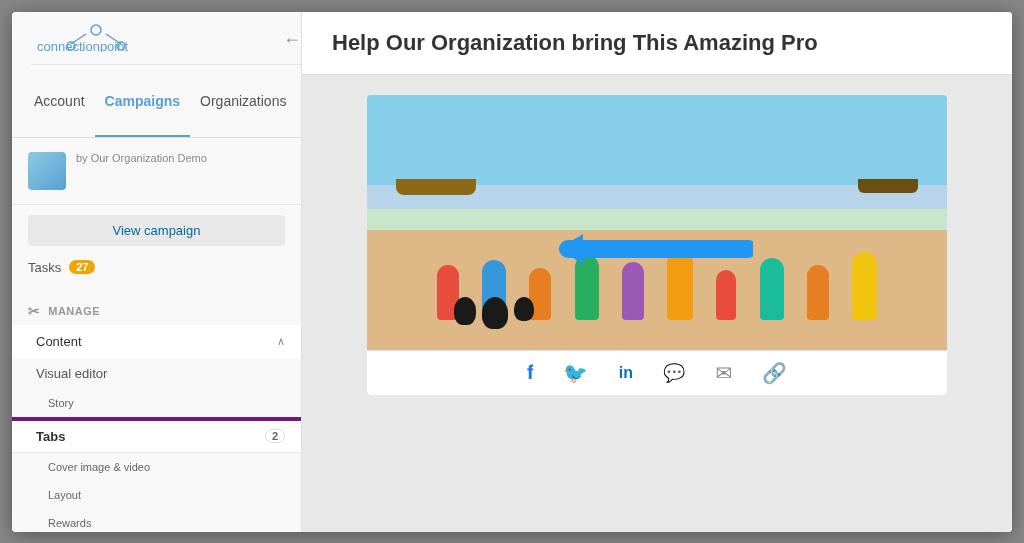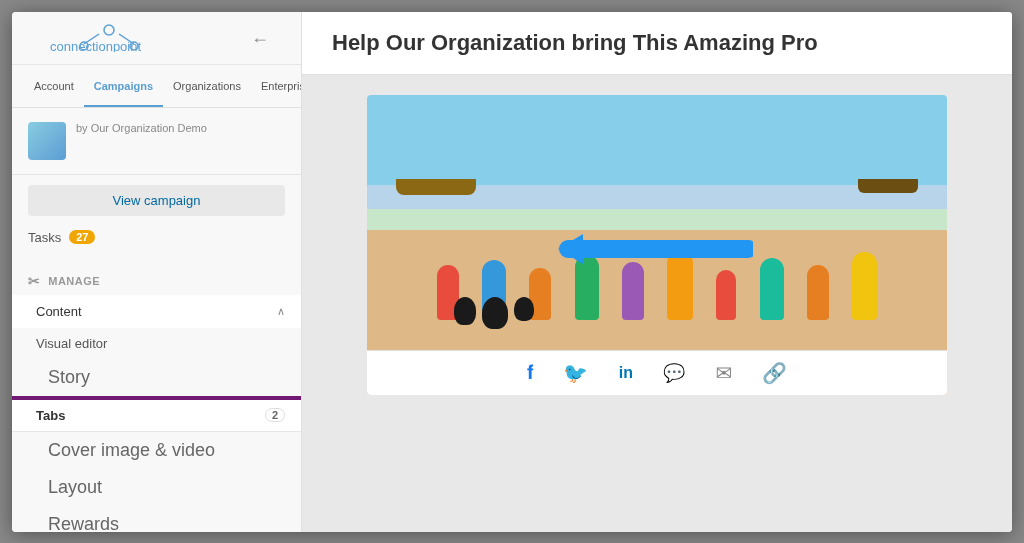--- a/index.html
+++ b/index.html
@@ -36,43 +36,44 @@
       border-right: 1px solid #e0e0e0;
       display: flex;
       flex-direction: column;
       overflow-y: auto;
       overflow-x: hidden;
     }
     .sidebar-header {
       display: flex;
       align-items: center;
       justify-content: space-between;
-      padding: 12px 32px;
+      padding: 12px 0;
       border-bottom: 1px solid #e5e5e5;
+      margin-left: 19px;
     }
     .logo-area {
       display: flex;
       align-items: center;
       gap: 6px;
     }
     .collapse-btn {
       color: #888;
       font-size: 18px;
       cursor: pointer;
     }
     
     .top-nav {
       display: flex;
       padding: 0 12px;
       border-bottom: 1px solid #e0e0e0;
       background: #f8f8f8;
     }
     .top-nav-item {
-      padding: 15px 10px;
-      font-size: 11px;
+      padding: 28px 10px;
+      font-size: 14px;
       color: #555;
       cursor: pointer;
       position: relative;
       white-space: nowrap;
     }
     .top-nav-item.active {
       color: #5a9fd4;
       font-weight: 600;
     }
     .top-nav-item.active::after {
@@ -178,21 +179,21 @@
       justify-content: space-between;
     }
     .menu-item.active-parent {
       background: white;
       font-weight: 500;
       color: #333;
       padding: 9px 16px 9px 24px;
     }
     .menu-item.submenu-item {
       padding-left: 36px;
-      font-size: 18px;
+      font-size: 11px;
       color: #666;
     }
     .menu-item.highlight {
       background: white;
       font-weight: 600;
       color: #333;
       border-top: 4px solid #701a75;
       border-bottom: 1px solid #e8e8e8;
     }
     .chevron-icon {

